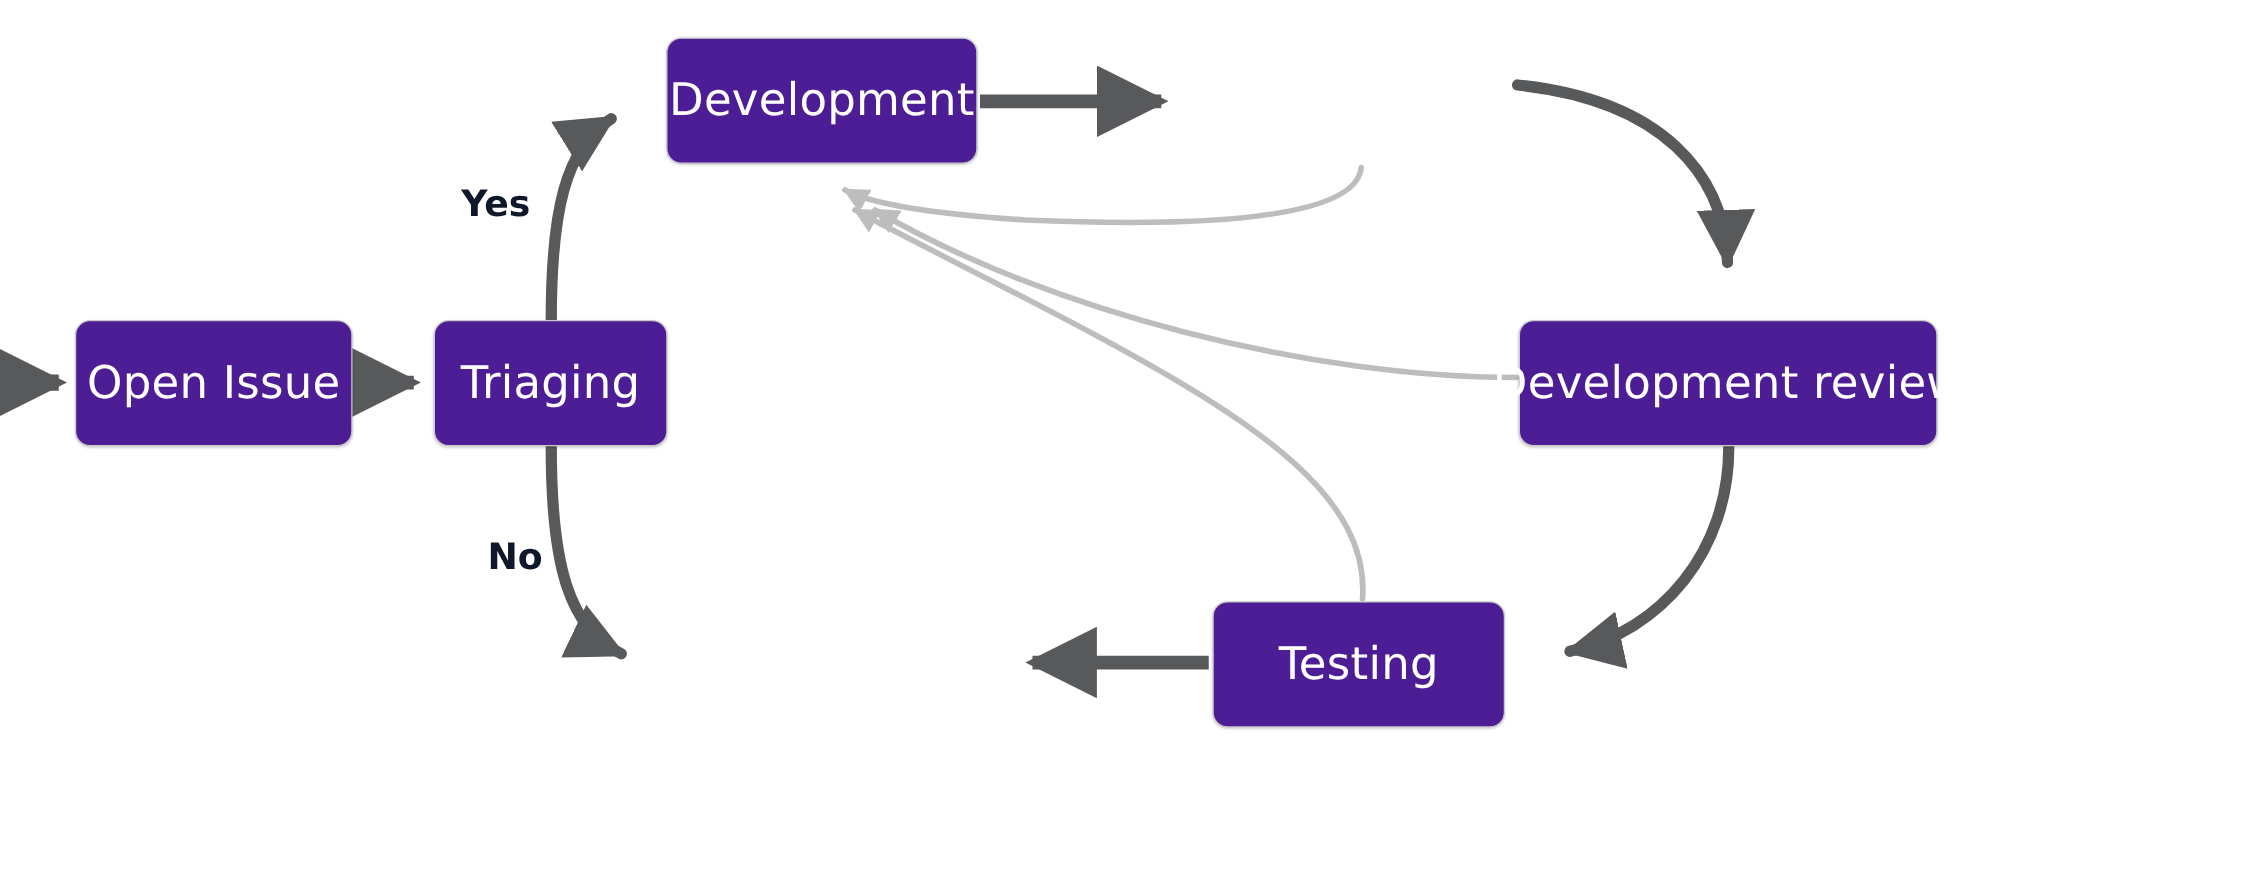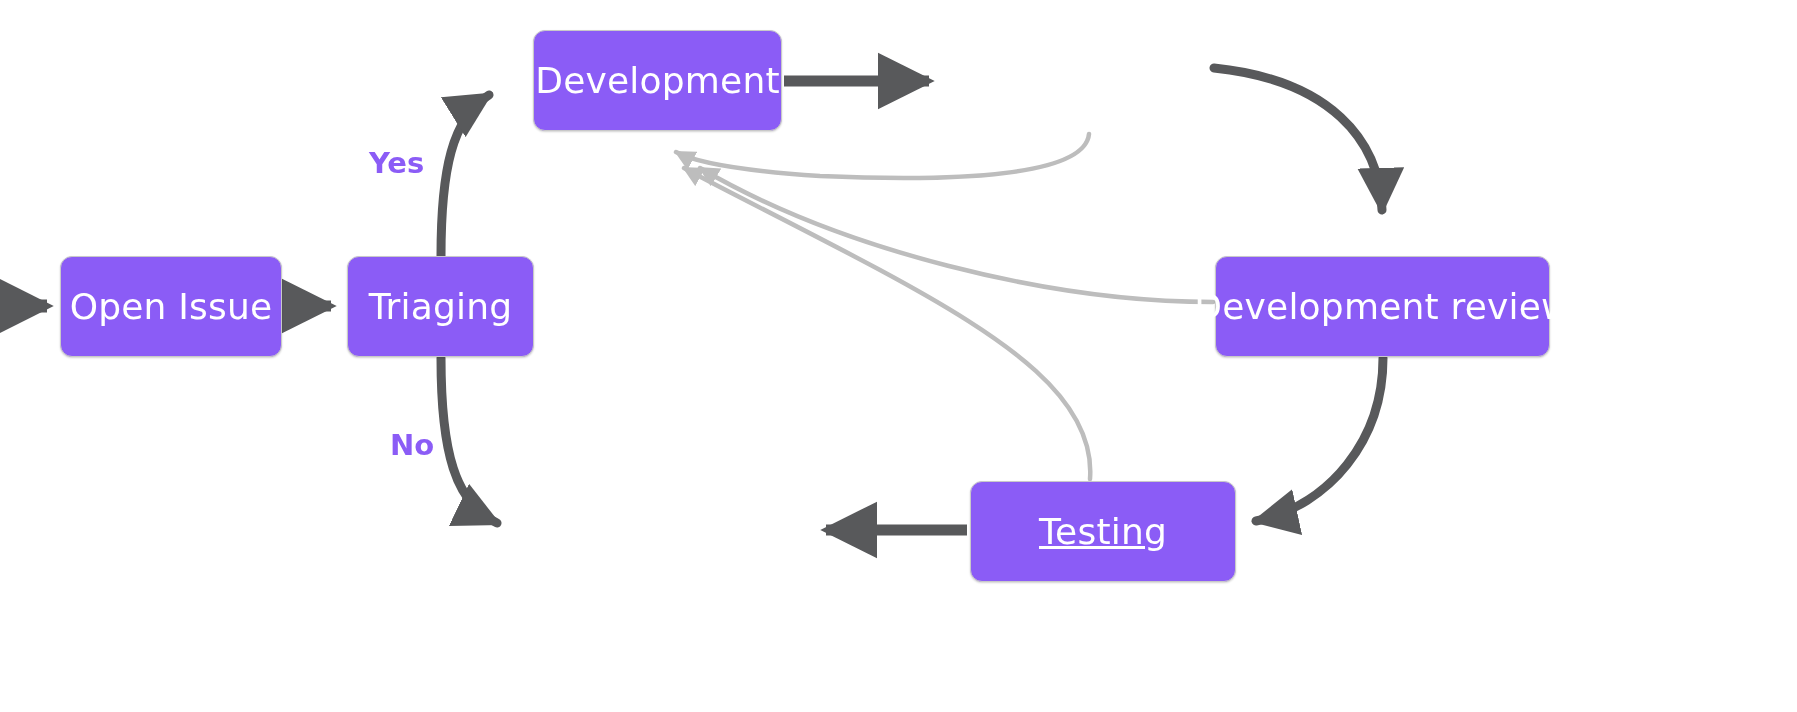--- a/index.html
+++ b/index.html
@@ -21,37 +21,37 @@
     position: absolute;
     left: 0;
     top: 0;
     width: 1797px;
     height: 712px;
   }
   .node {
     position: absolute;
     box-sizing: border-box;
     border-radius: 12px;
-    background: #8b5cf6;
+    background: #4c1d95;
     border: 1px solid #c9c9c9;
     box-shadow: 0 1px 2px rgba(0,0,0,0.18);
     display: flex;
     align-items: center;
     justify-content: center;
     color: #ffffff;
     font-family: "DejaVu Sans", sans-serif;
     font-size: 36px;
     font-weight: 400;
     letter-spacing: 0.2px;
     white-space: nowrap;
     user-select: none;
   }
   .edge-label {
     position: absolute;
-    color: #8b5cf6;
+    color: #0f172a;
     font-family: "DejaVu Sans", sans-serif;
     font-size: 29px;
     font-weight: 700;
     white-space: nowrap;
     user-select: none;
   }
 </style>
 </head>
 <body>
 
@@ -122,21 +122,21 @@
 
   <div class="node" style="left:533px; top:30px; width:249px; height:101px;">
     <span>Development</span>
   </div>
 
 
   <div class="node" style="left:1215px; top:256px; width:335px; height:101px;">
     <span>Development review</span>
   </div>
 
-  <div class="node" style="left:970px; top:481px; width:266px; height:101px;text-decoration:underline;">
+  <div class="node" style="left:970px; top:481px; width:234px; height:101px;">
     <span>Testing</span>
   </div>
 
 
   <div class="edge-label" style="left:369px; top:146px;">Yes</div>
 
   <div class="edge-label" style="left:390px; top:428px;text-align:right;">No</div>
 
 </div>
 

